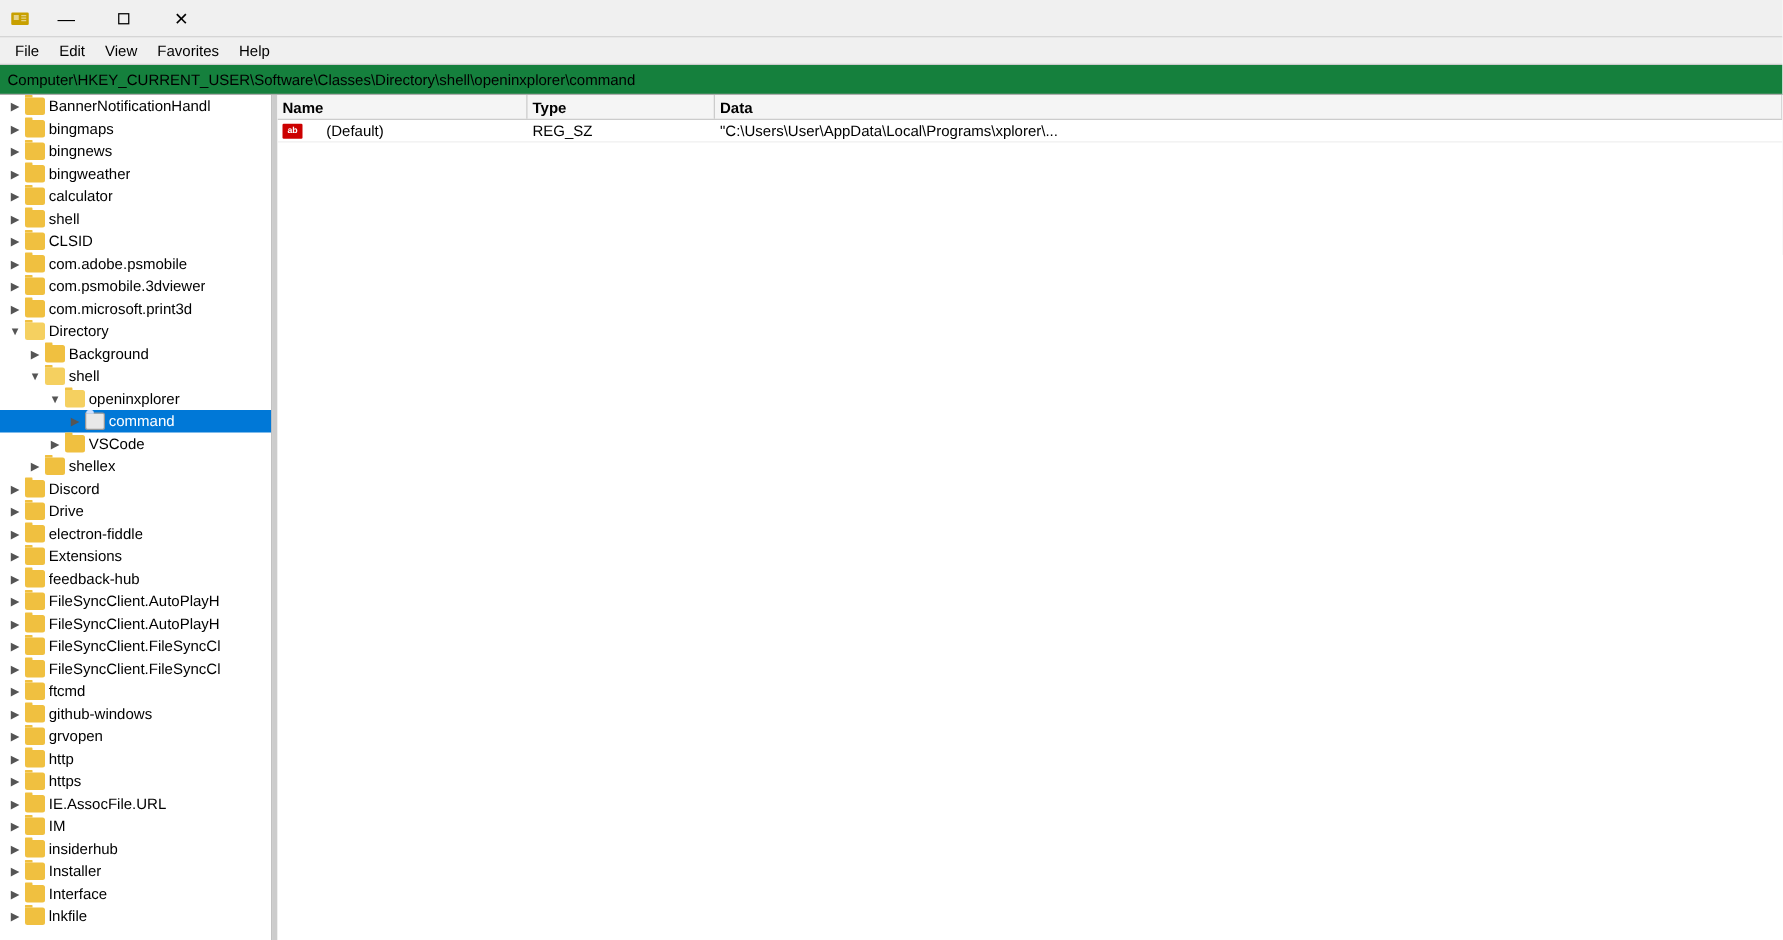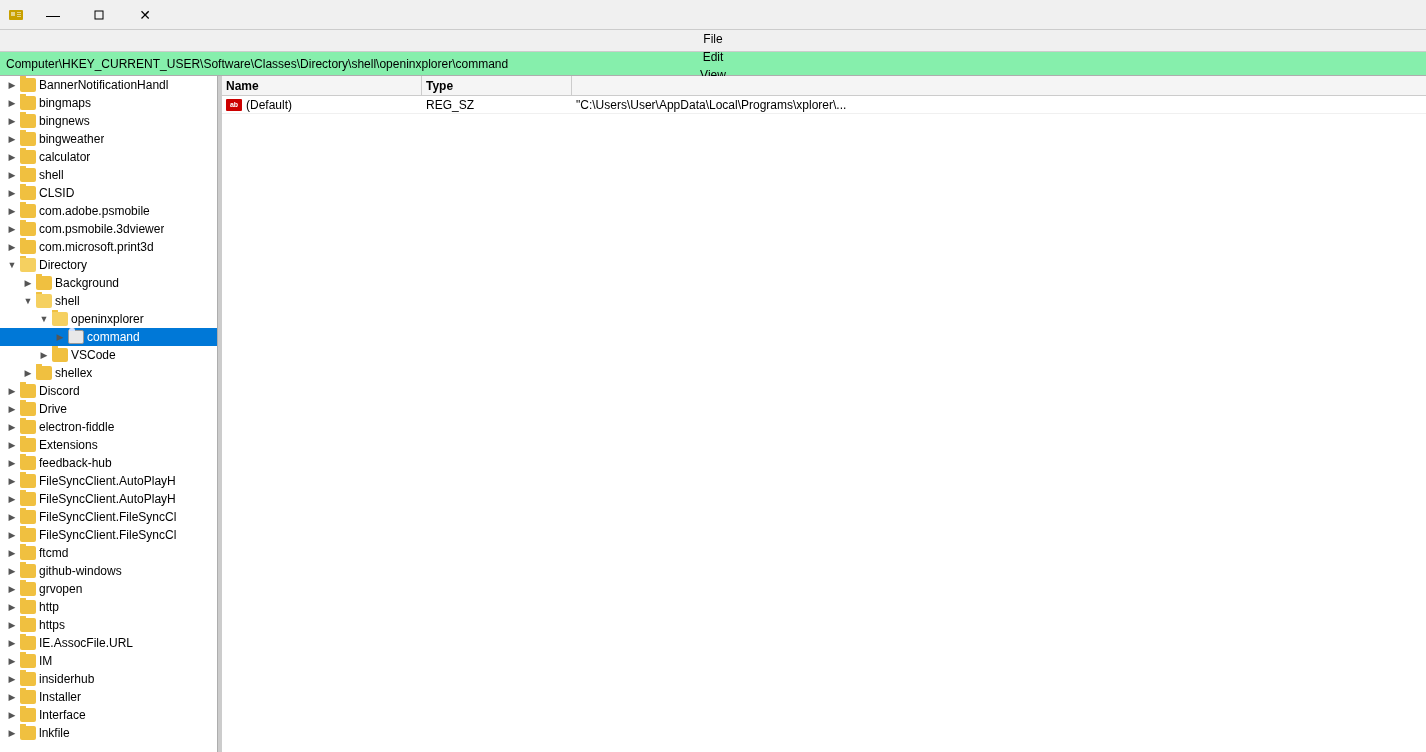--- a/index.html
+++ b/index.html
@@ -53,31 +53,30 @@
     }
 
     
     .menu-bar {
       background: #f0f0f0;
       height: 22px;
       display: flex;
       align-items: center;
       padding: 0 4px;
       border-bottom: 1px solid #ccc;
-      flex-direction: column;
     }
     .menu-item {
       padding: 2px 8px;
       cursor: pointer;
       font-size: 12px;
     }
 
     
     .address-bar {
-      background: #86efac;
+      background: #15803d;
       height: 24px;
       display: flex;
       align-items: center;
       padding: 0 6px;
       border-bottom: 1px solid #adadad;
       font-size: 12px;
       color: #000;
     }
 
     
@@ -189,20 +188,21 @@
       border-bottom: 1px solid #f0f0f0;
       cursor: pointer;
     }
 
     .detail-cell {
       padding: 0 4px;
       font-size: 12px;
       overflow: hidden;
       text-overflow: ellipsis;
       white-space: nowrap;
+      gap: 15px;
     }
 
     
     .reg-icon {
       display: inline-block;
       width: 16px;
       height: 12px;
       background: #cc0000;
       color: #fff;
       font-size: 7px;
@@ -452,20 +452,21 @@
       </div>
     </div>
 
   <div class="resize-handle"></div>
 
   <div class="detail-panel">
 
     <div class="detail-header">
       <div class="detail-header-col col-name">Name</div>
       <div class="detail-header-col col-type">Type</div>
+      <div class="detail-header-col col-data">Data</div>
     </div>
 
     <div id="detail-rows">
         <div class="detail-row">
           <div class="detail-cell col-name" style="display: flex; align-items: center;">
             <span class="reg-icon">ab</span>
             <span>(Default)</span>
           </div>
           <div class="detail-cell col-type">REG_SZ</div>
           <div class="detail-cell col-data">"C:\Users\User\AppData\Local\Programs\xplorer\...</div>

